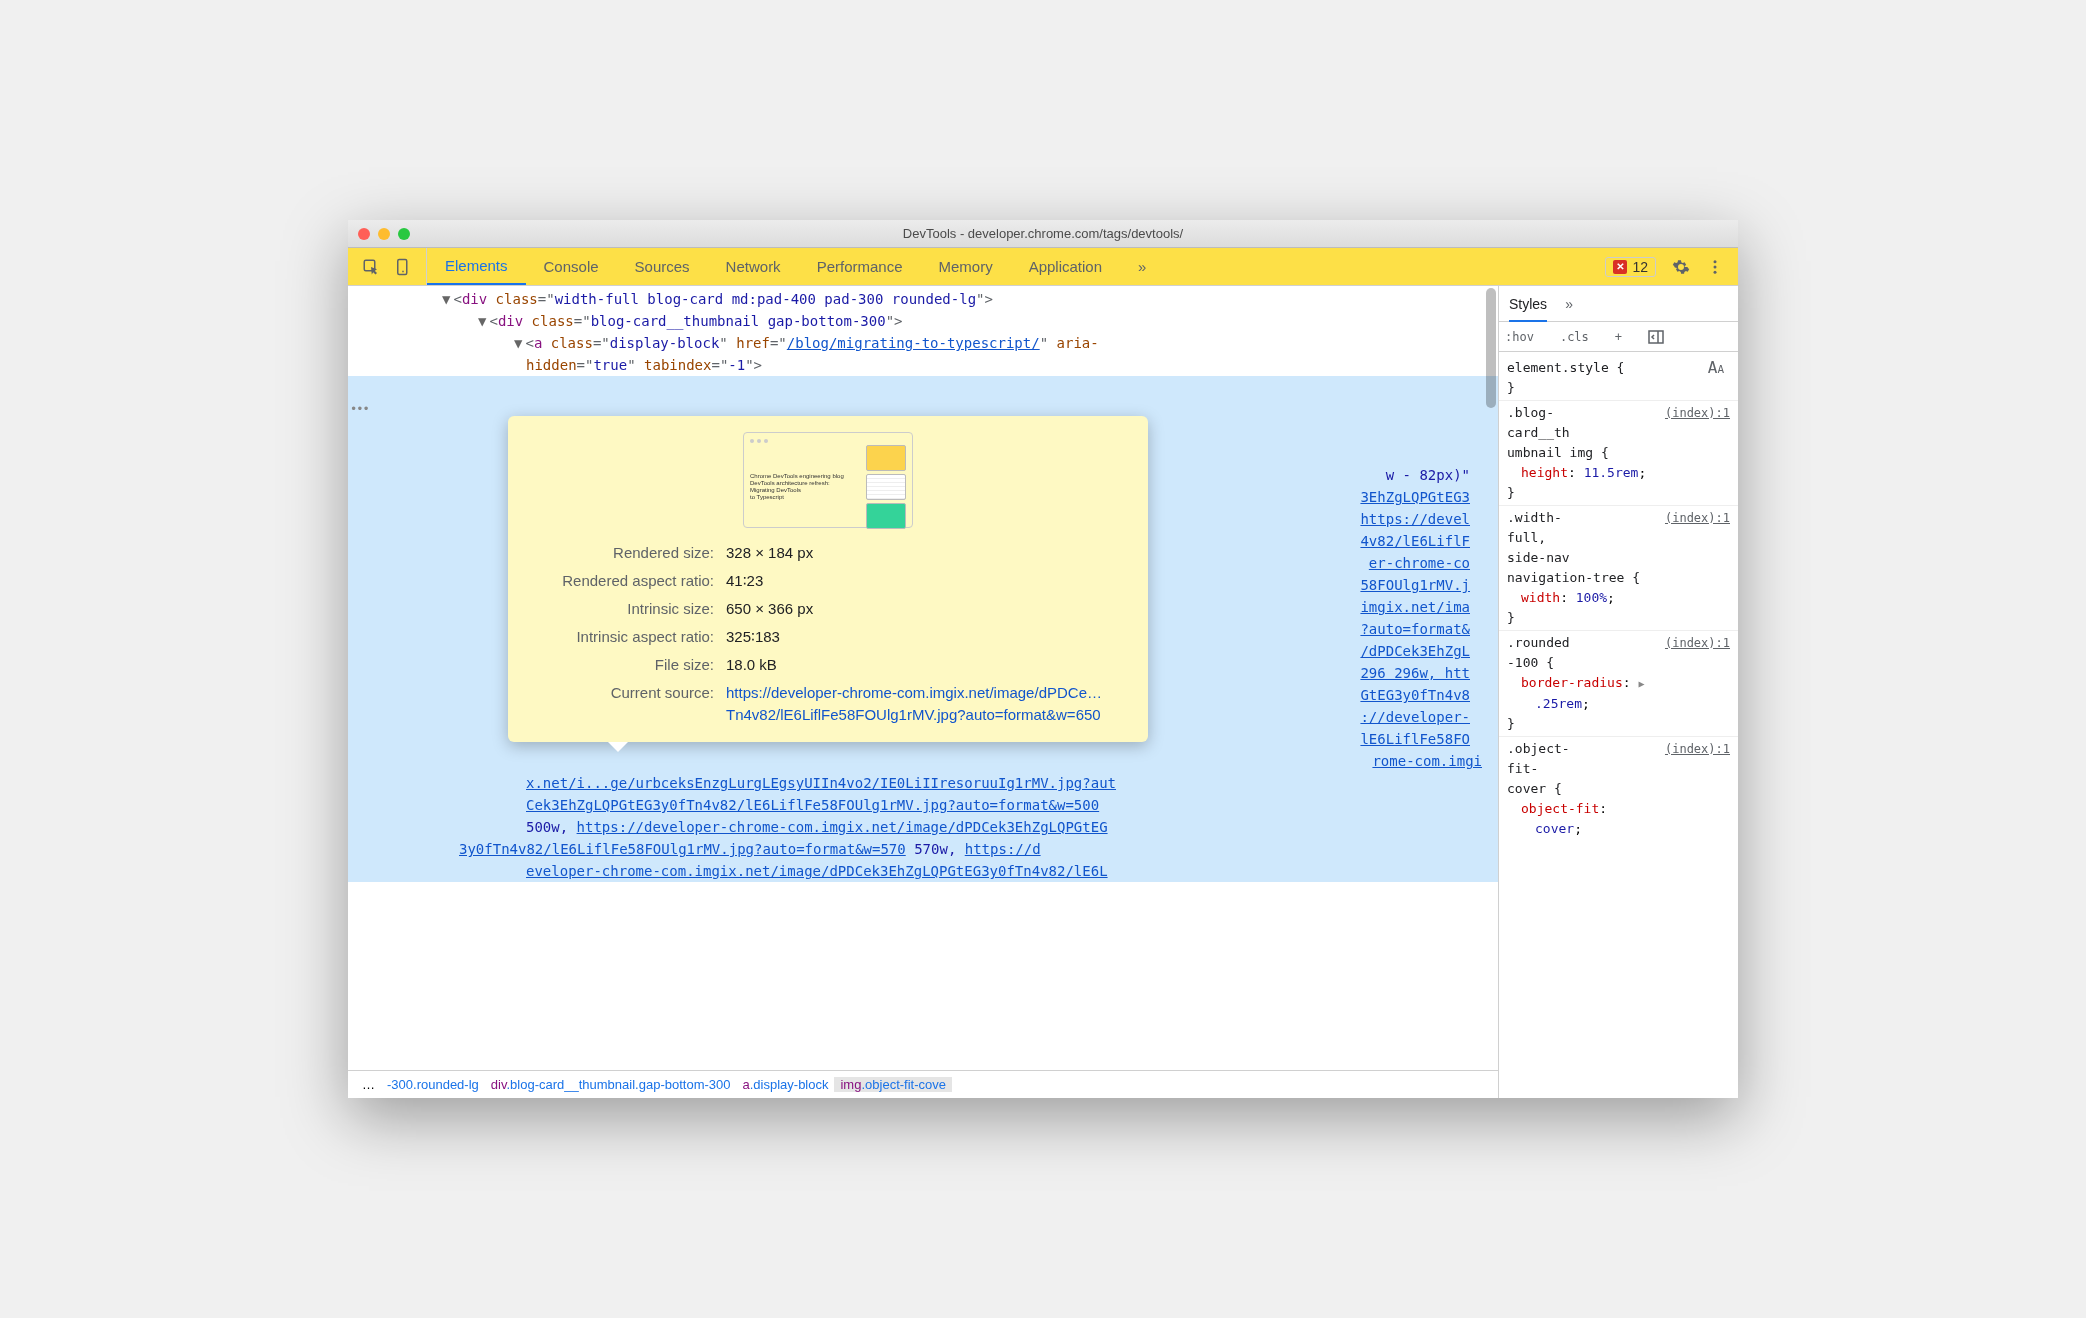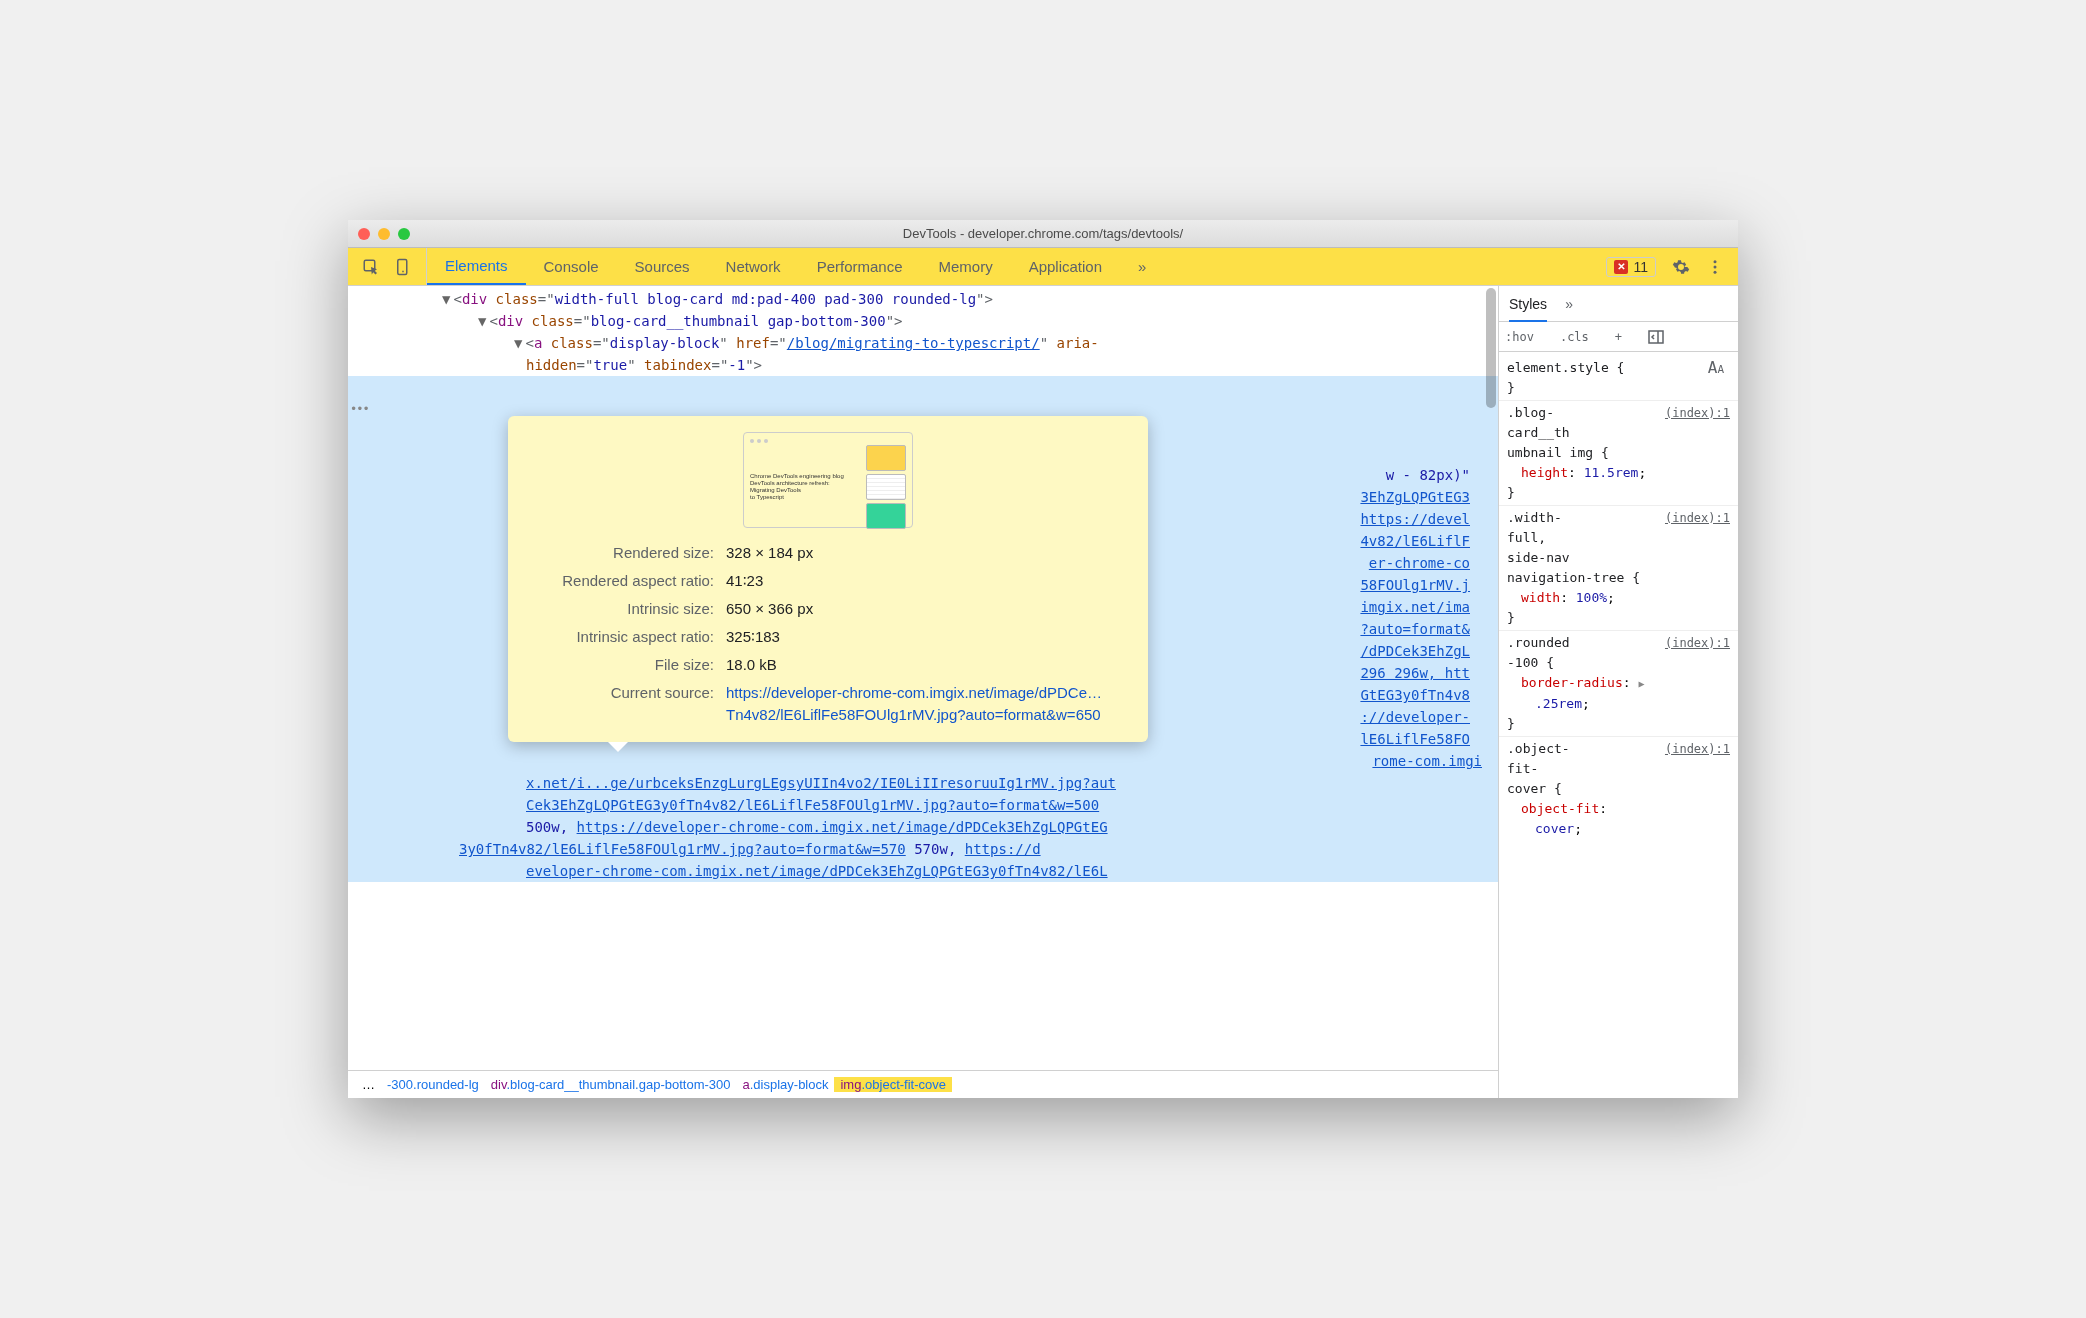--- a/index.html
+++ b/index.html
@@ -43,21 +43,21 @@
 .mini-img.g { background: #34d399; }
 .thumb-text { font-size: 6px; color: #333; flex: 1; line-height: 7px; }
 .tt-rows { display: grid; grid-template-columns: 190px 1fr; row-gap: 6px; column-gap: 12px; font-size: 15px; }
 .tt-label { text-align: right; color: #5f6368; }
 .tt-value { color: #202124; word-break: break-word; }
 .tt-value a { color: #1155cc; text-decoration: none; }
 .breadcrumb { height: 28px; border-top: 1px solid #d0d0d0; display: flex; align-items: center; gap: 0; font-family: -apple-system, sans-serif; font-size: 13px; padding: 0 8px; overflow: hidden; white-space: nowrap; }
 .bc-item { padding: 0 6px; cursor: pointer; }
 .bc-item .tag { color: #881280; }
 .bc-item .cls { color: #1a73e8; }
-.bc-item.active { background: #fde047; }
+.bc-item.active { background: #e5e5e5; }
 .right-pane { width: 240px; border-left: 1px solid #d0d0d0; display: flex; flex-direction: column; font-family: Menlo, Consolas, monospace; font-size: 13px; }
 .styles-tabs { height: 36px; border-bottom: 1px solid #d0d0d0; display: flex; align-items: center; padding: 0 10px; gap: 18px; font-family: -apple-system, sans-serif; font-size: 14px; color: #5f6368; }
 .styles-tabs .st-active { color: #202124; border-bottom: 2px solid #1a73e8; padding-bottom: 8px; margin-bottom: -10px; }
 .filter-row { height: 30px; border-bottom: 1px solid #d0d0d0; display: flex; align-items: center; padding: 0 6px; gap: 26px; color: #5f6368; }
 .filter-row .f-btn { font-size: 12px; cursor: pointer; }
 .styles-body { flex: 1; overflow: hidden; padding: 4px 0; position: relative; }
 .rule { padding: 2px 8px; border-bottom: 1px solid #eee; line-height: 20px; }
 .rule .sel { color: #202124; }
 .rule .src { float: right; color: #5f6368; text-decoration: underline; font-size: 12px; }
 .rule .prop { color: #c80000; margin-left: 14px; }
@@ -97,21 +97,21 @@
       <div class="tab">Sources</div>
       <div class="tab">Network</div>
       <div class="tab">Performance</div>
       <div class="tab">Memory</div>
       <div class="tab">Application</div>
       <div class="tab">»</div>
     </div>
     <div class="toolbar-right">
       <div class="error-badge">
         <span class="err-icon">✕</span>
-        <span>11</span>
+        <span>12</span>
       </div>
       <svg class="gear-icon" viewBox="0 0 24 24" fill="currentColor">
           <path d="M12 8a4 4 0 100 8 4 4 0 000-8zm9 4a7 7 0 01-.1 1.2l2.1 1.6-2 3.5-2.5-1a7 7 0 01-2 1.2l-.4 2.6h-4l-.4-2.6a7 7 0 01-2-1.2l-2.5 1-2-3.5 2.1-1.6A7 7 0 013 12a7 7 0 01.1-1.2L1 9.2l2-3.5 2.5 1a7 7 0 012-1.2L8 2.9h4l.4 2.6a7 7 0 012 1.2l2.5-1 2 3.5-2.1 1.6c.1.4.2.8.2 1.2z"></path>
         </svg>
       <svg class="kebab-icon" viewBox="0 0 24 24" fill="currentColor">
           <circle cx="12" cy="5" r="2"></circle>
           <circle cx="12" cy="12" r="2"></circle>
           <circle cx="12" cy="19" r="2"></circle>
         </svg>
     </div>

